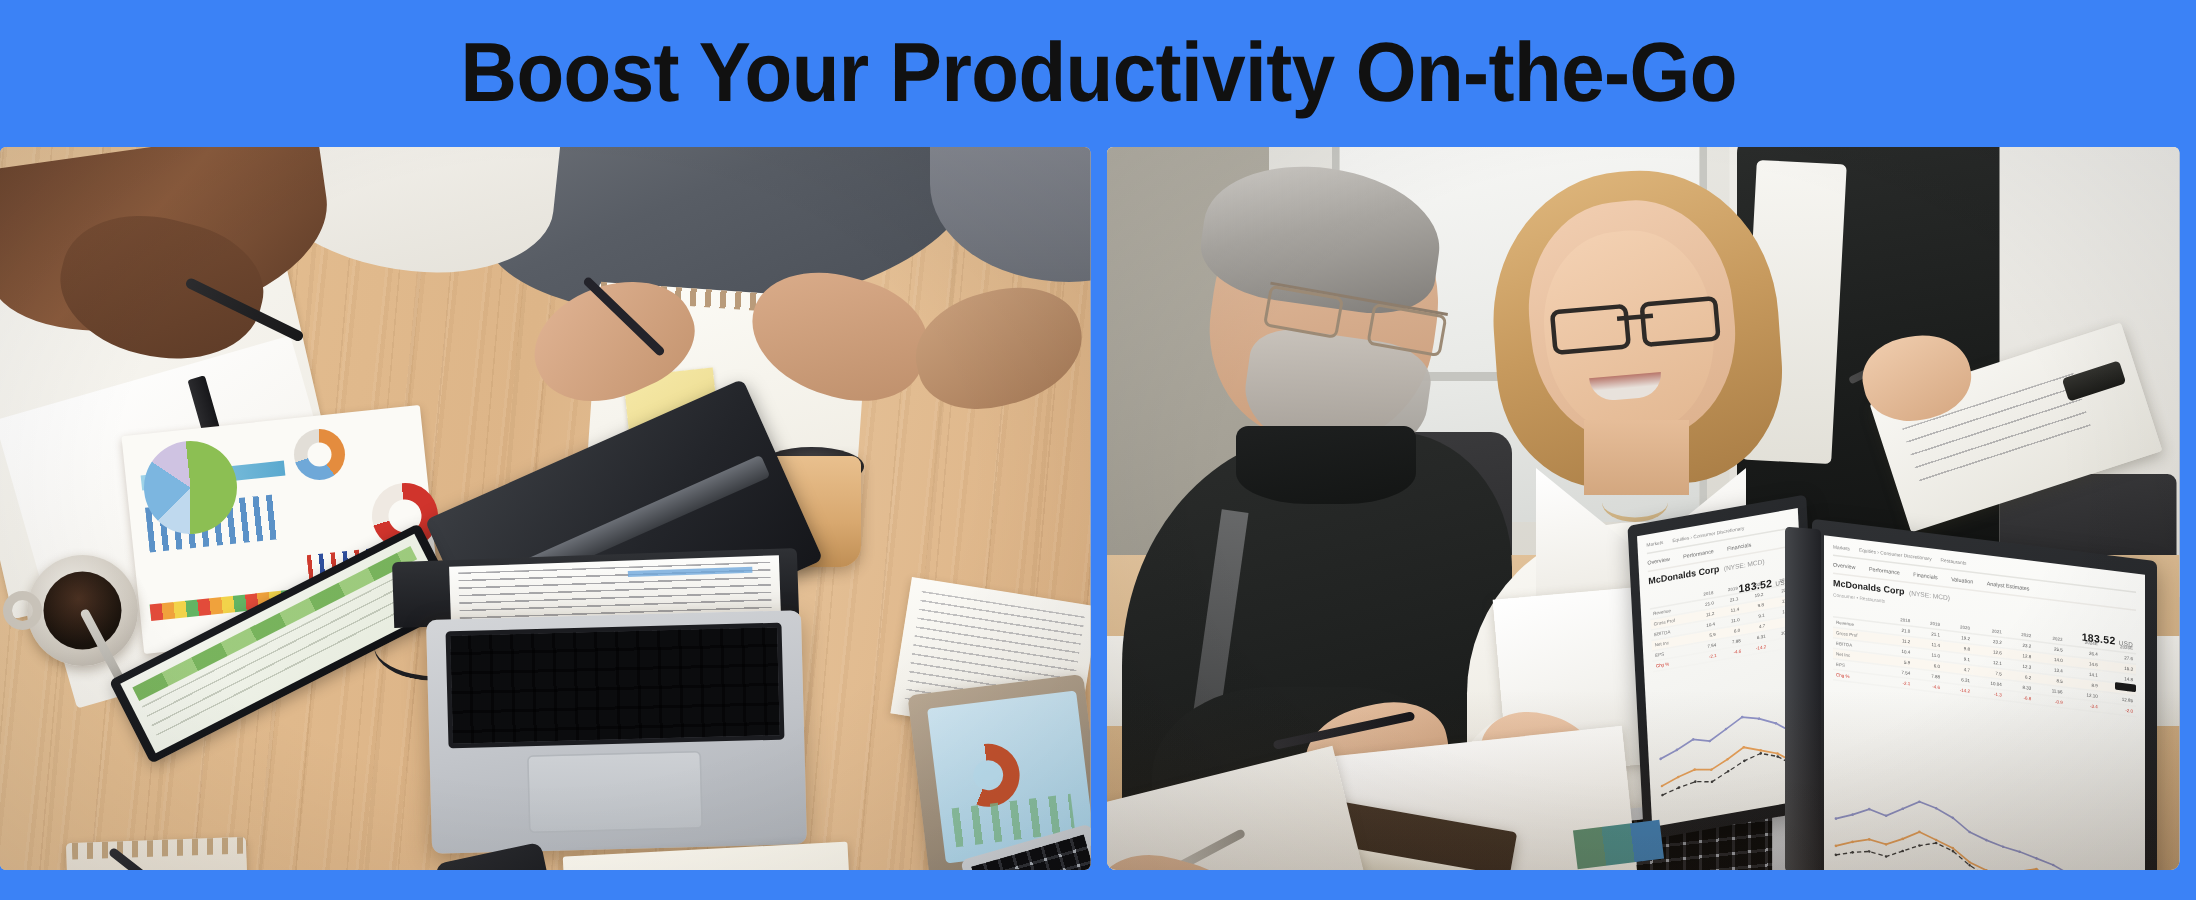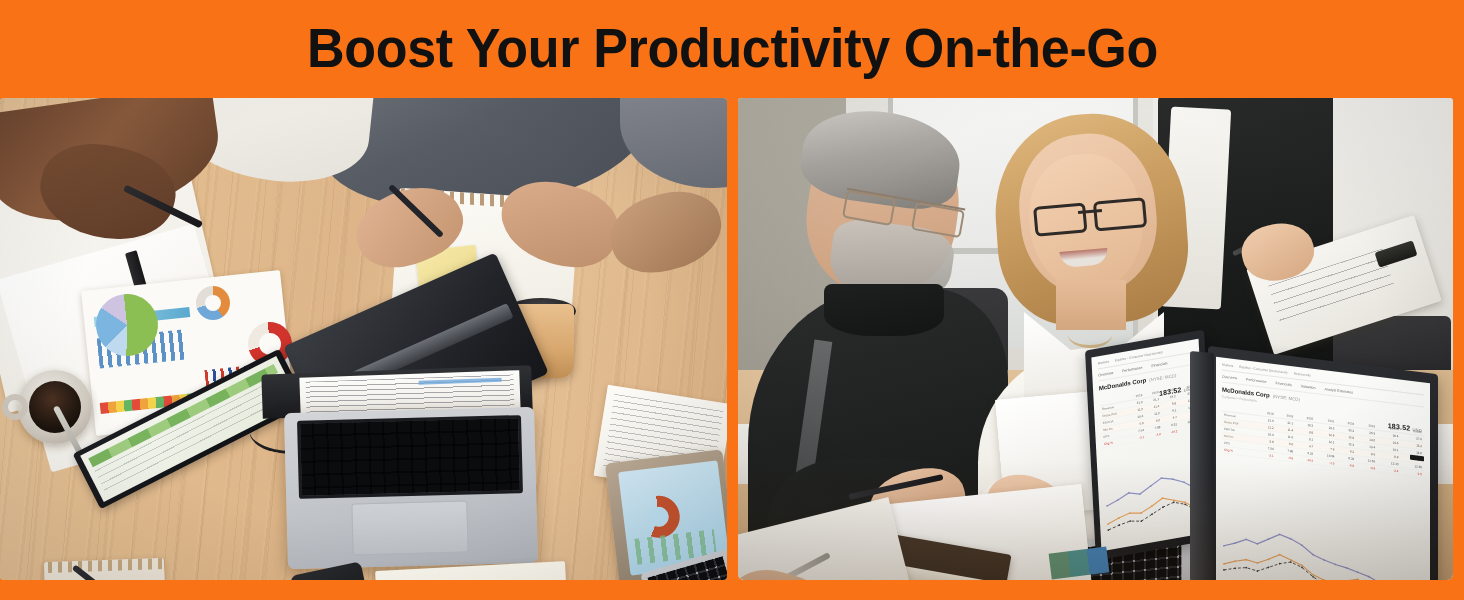--- a/index.html
+++ b/index.html
@@ -10,21 +10,21 @@
     height: 600px;
     background: #ffffff;
     font-family: "Liberation Sans", sans-serif;
     overflow: hidden;
   }
 
   .page {
     position: relative;
     width: 1464px;
     height: 600px;
-    background: #f97316;
+    background: #3b82f6;
   }
 
   
   .headline-wrap {
     position: absolute;
     top: 0;
     left: 0;
     width: 1464px;
     height: 96px;
     display: flex;

